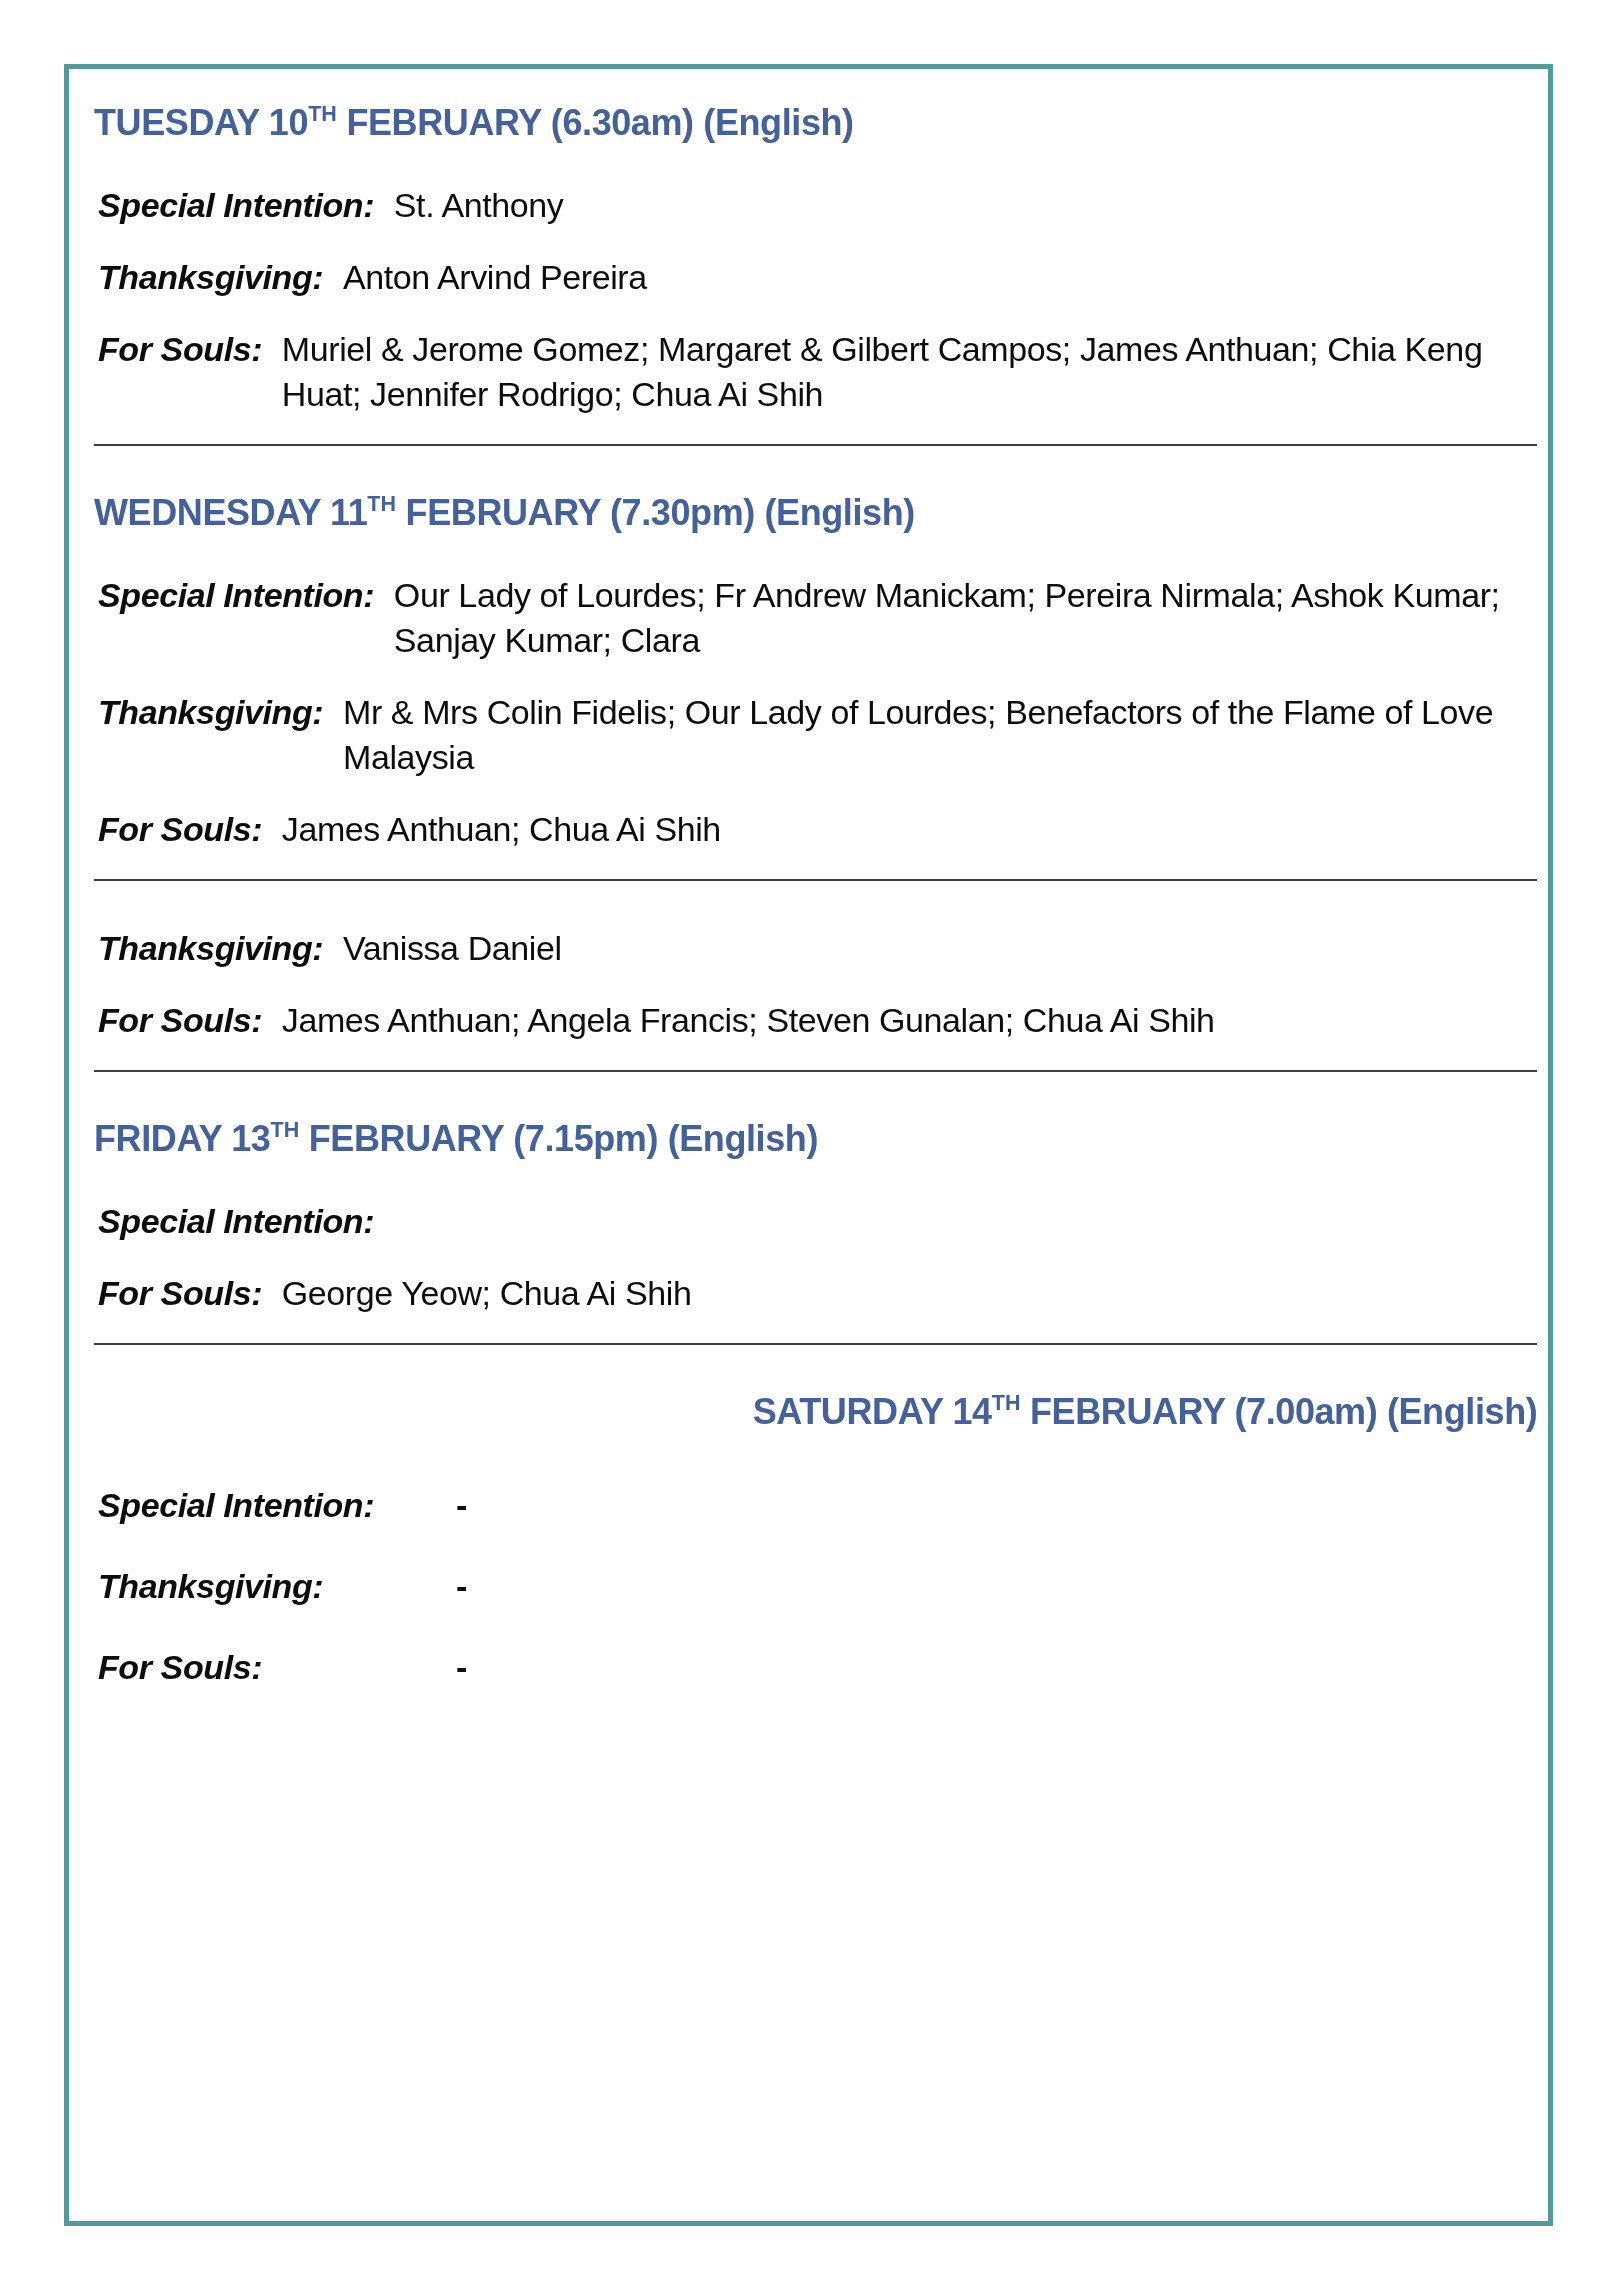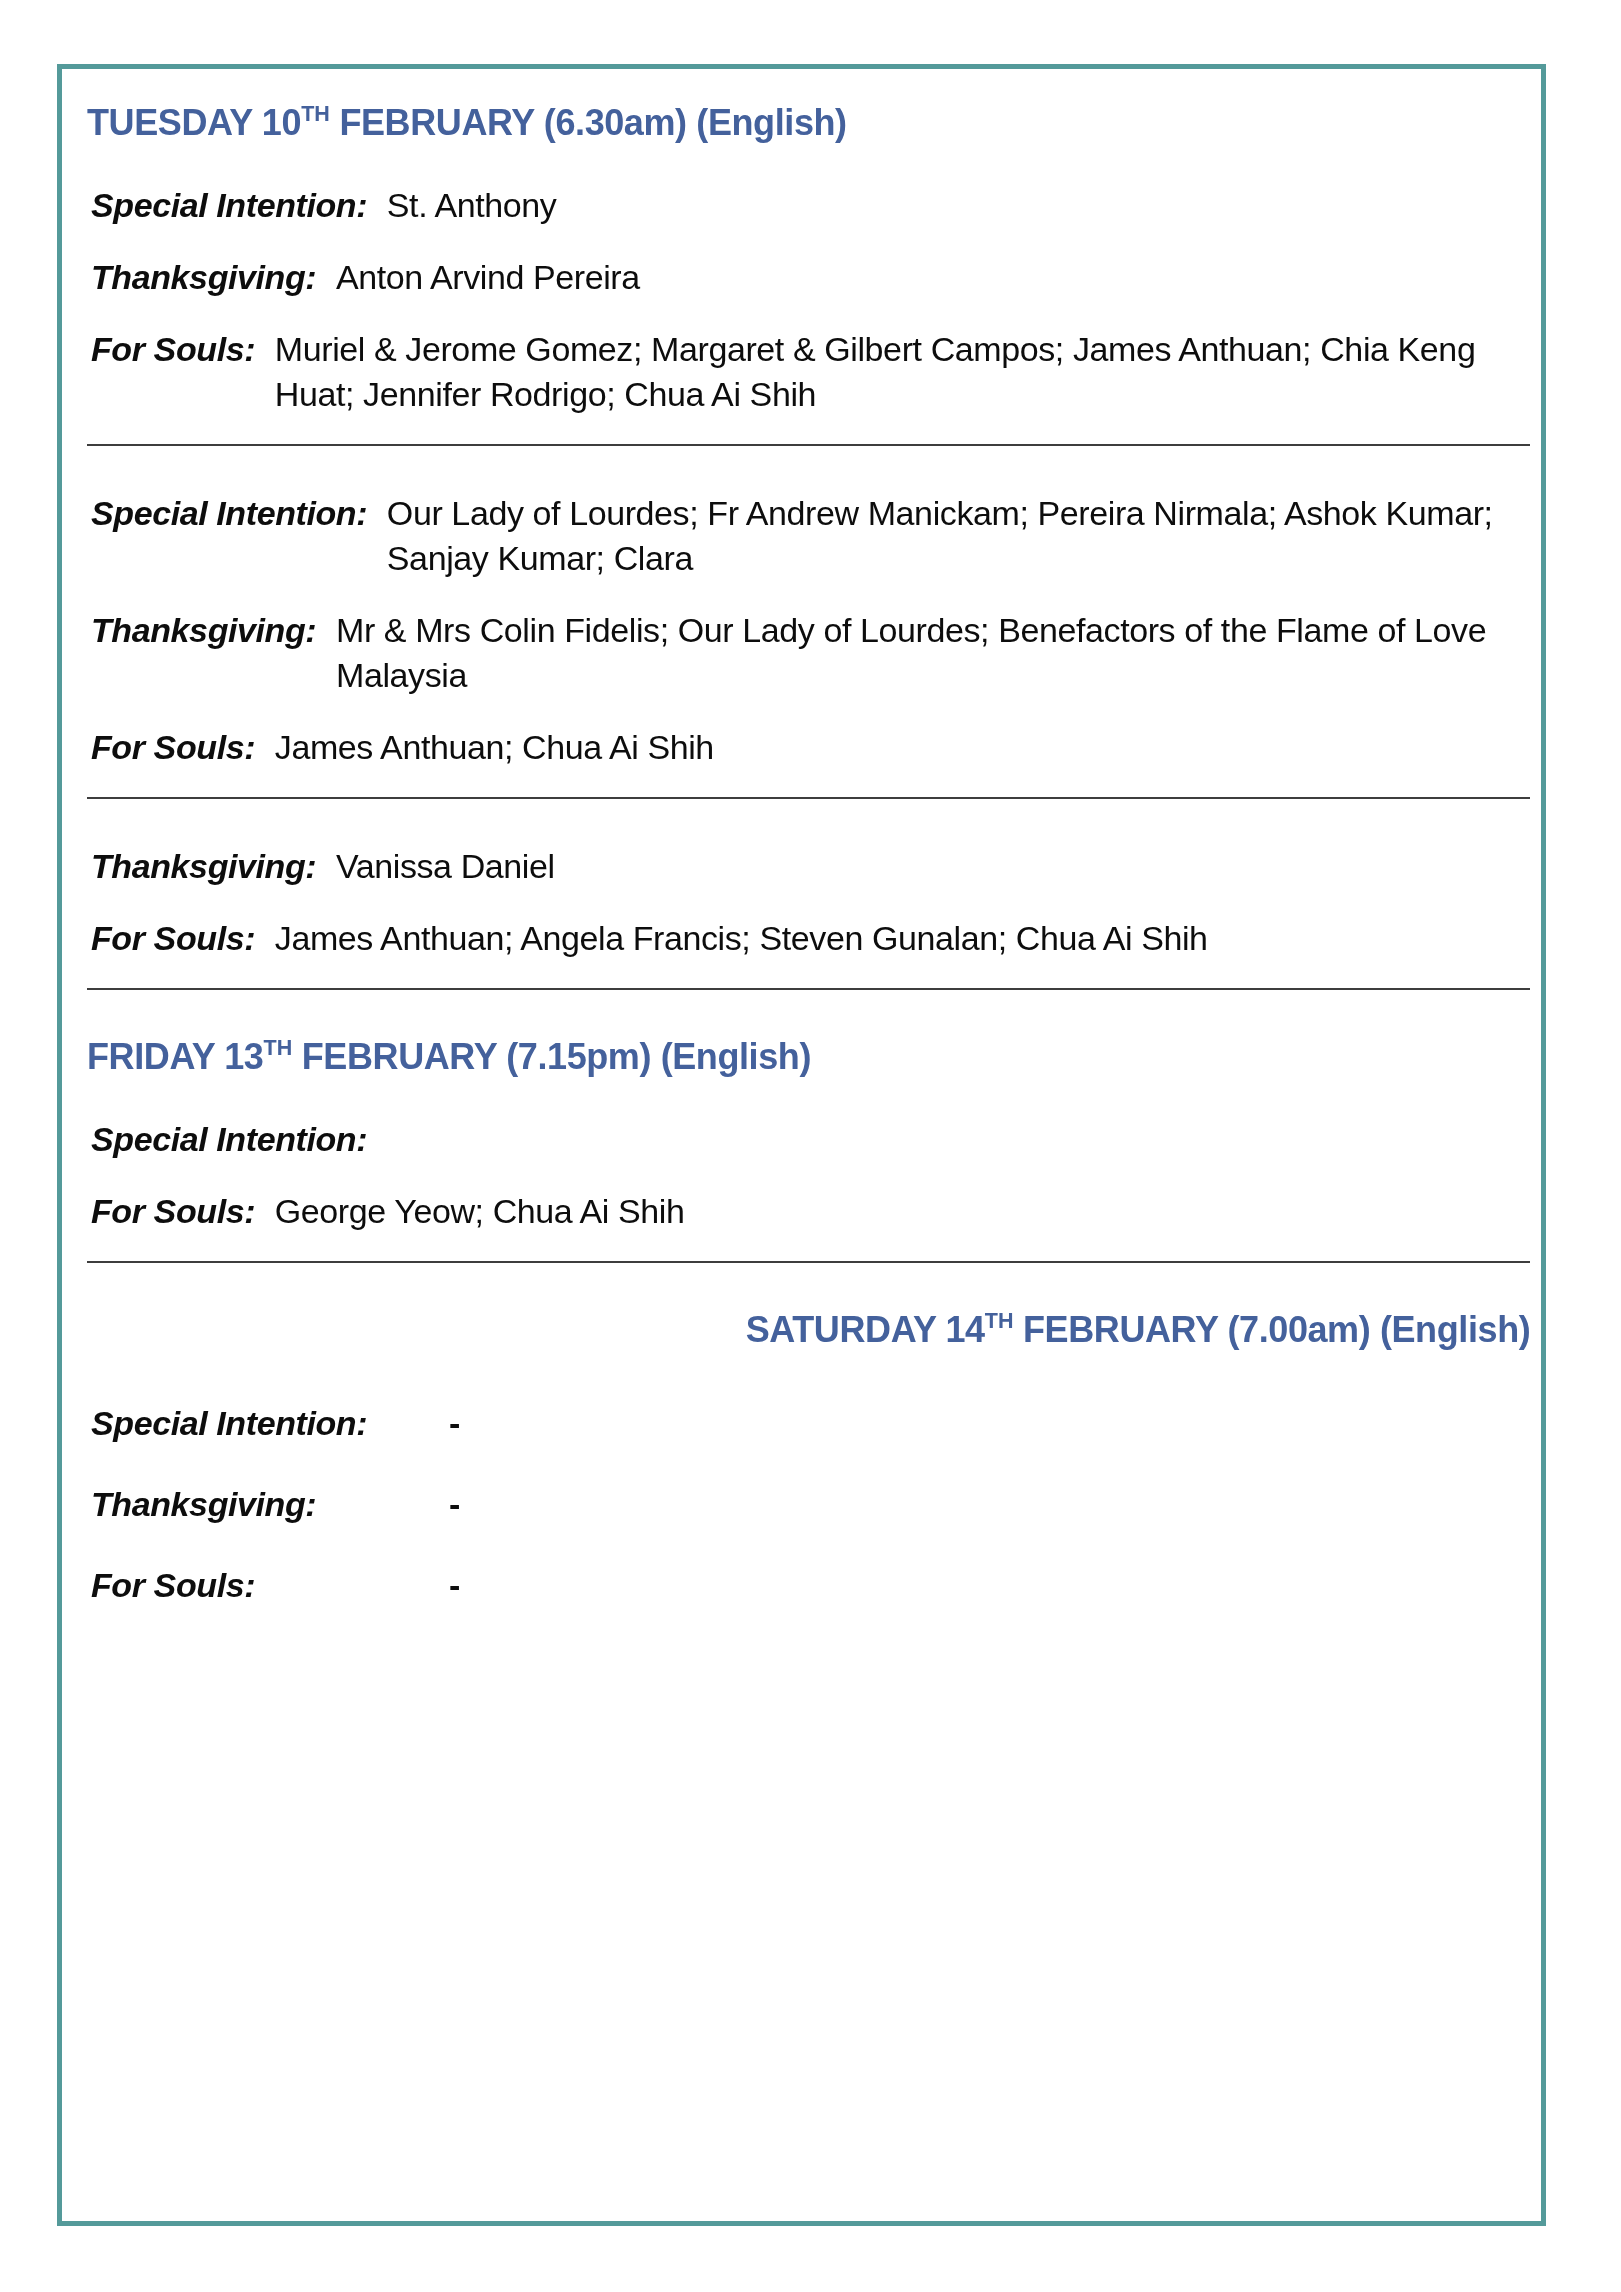--- a/index.html
+++ b/index.html
@@ -14,21 +14,21 @@
     background: #ffffff;
   }
   body {
     width: 1622px; height: 2293px;
     position: relative;
     font-family: "Liberation Sans", sans-serif;
     color: var(--body-text);
   }
   .frame {
     position: absolute;
-    left: 57px; top: 64px;
+    left: 64px; top: 64px;
     width: 1489px; height: 2162px;
     border: 5.4px solid var(--frame-border);
     background: #ffffff;
     padding: 32px 10.7px 0 25px;
     overflow: hidden;
   }
   .mass-section { margin: 0; }
   .section-header {
     margin: 0 0 39px 0;
     font-size: 36px;
@@ -93,20 +93,21 @@
 
   <div class="row">
     <span class="label">For Souls:</span>
     <span class="value">Muriel &amp; Jerome Gomez; Margaret &amp; Gilbert Campos; James Anthuan; Chia Keng Huat; Jennifer Rodrigo; Chua Ai Shih</span>
   </div>
 </div>
     <hr class="divider">
   </section>
 
   <section class="mass-section">
+    <h2 class="section-header"><span class="hdr-prefix">WEDNESDAY 11</span><sup class="hdr-ordinal">TH</sup><span class="hdr-suffix"> FEBRUARY (7.30pm) (English)</span></h2>
     <div class="entries">
   <div class="row">
     <span class="label">Special Intention:</span>
     <span class="value">Our Lady of Lourdes; Fr Andrew Manickam; Pereira Nirmala; Ashok Kumar; Sanjay Kumar; Clara</span>
   </div>
 
   <div class="row">
     <span class="label">Thanksgiving:</span>
     <span class="value">Mr &amp; Mrs Colin Fidelis; Our Lady of Lourdes; Benefactors of the Flame of Love Malaysia</span>
   </div>

